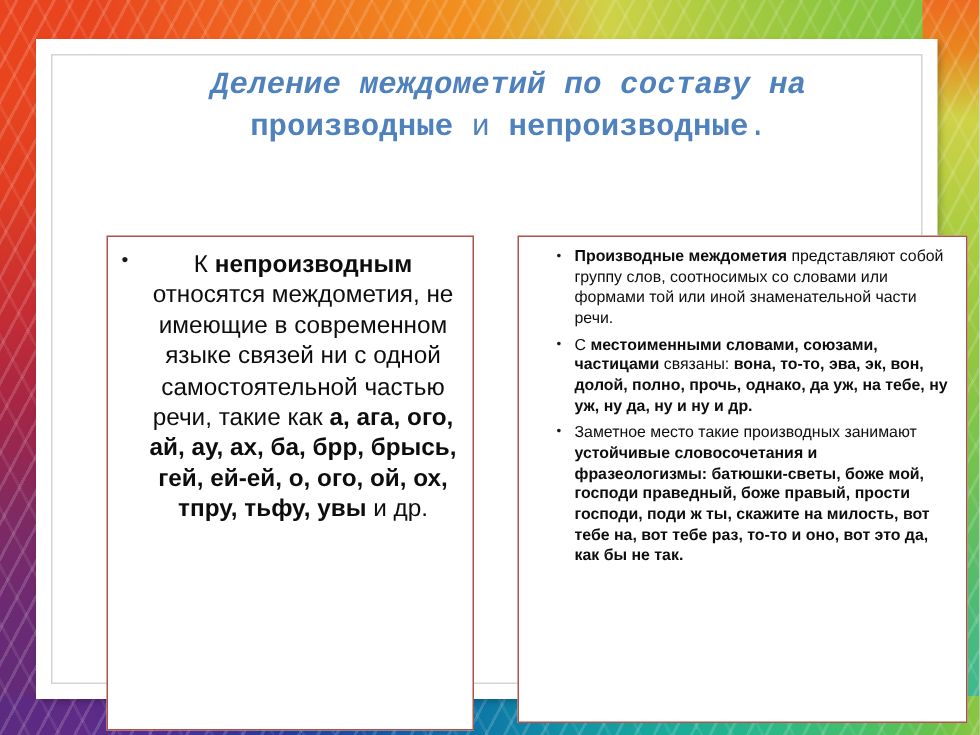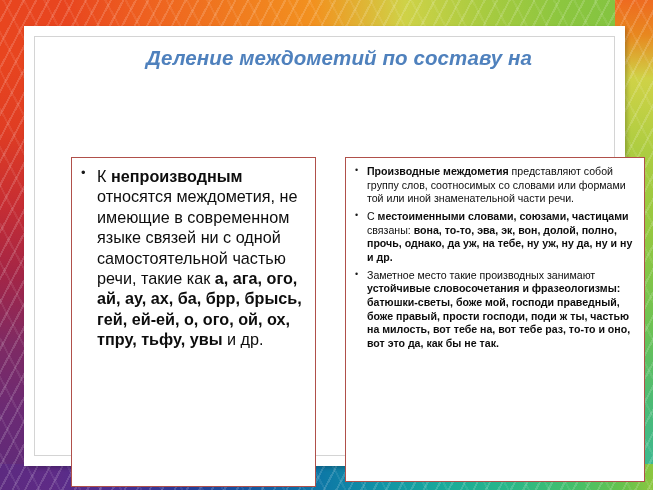--- a/index.html
+++ b/index.html
@@ -88,20 +88,21 @@
   .panel-inner{
     position:absolute;left:10px;top:10px;right:10px;bottom:10px;
     border:1px solid #d4d4d4;
     background:#ffffff;
   }
   
   .title{
     position:absolute;left:34px;top:8px;width:540px;
     text-align:center;
     line-height:1.25;
+    font-family:Liberation Mono, monospace;
   }
   .title-l1{
     display:block;
     font-style:italic;font-weight:bold;font-size:20.5px;
     color:#4f81bd;
     letter-spacing:.1px;
   }
   .title-l2{
     display:block;
     font-weight:bold;font-size:20.5px;
@@ -117,40 +118,40 @@
     border:1.5px solid #b0504a;
     background:#ffffff;
     box-sizing:border-box;
   }
   .box-left{
     left:36px;top:120px;width:245px;height:330px;
     padding:8px 8px 6px 6px;
   }
   .box-right{
     left:310px;top:120px;width:300px;height:325px;
-    padding:7px 8px 6px 6px;
+    padding:7px 8px 6px 22px;
   }
   ul.bl{
     list-style:none;margin:0;padding:0;
   }
   ul.bl > li{
     position:relative;
     padding-left:18px;
     margin:0 0 5px 0;
   }
   ul.bl > li:before{
     content:"\2022";
     position:absolute;left:4px;top:0;
     font-size:11px;line-height:inherit;color:#1a1a1a;
   }
   
   .box-left .txt{
     font-size:16.2px;line-height:1.26;color:#0d0d0d;
   }
-  .box-left ul.bl > li{padding-left:19px;}
+  .box-left ul.bl > li{padding-left:19px;text-align:center;}
   .box-left ul.bl > li:before{font-size:13px;left:3px;top:-1px;}
   
   .box-right .txt{
     font-size:10.6px;line-height:1.29;color:#0d0d0d;
   }
   .box-right ul.bl > li{padding-left:15px;margin-bottom:4px;}
   .box-right ul.bl > li:before{font-size:9px;left:3px;top:0px;}
   b{font-weight:bold;}
 </style>
 </head>
@@ -164,35 +165,38 @@
   <div class="band-right"></div>
   <div class="band-bottom"></div>
   <div class="streaks"></div>
   <div class="streaks2"></div>
 
   <div class="panel">
     <div class="panel-inner">
 
       <div class="title">
         <span class="title-l1" style="color: rgb(79, 129, 189);">Деление междометий по составу на</span>
+        <span class="title-l2" style="color: rgb(79, 129, 189);">
+          <span style="color: rgb(79, 129, 189);">производные</span><span class="conj" style="color: rgb(79, 129, 189);"> и </span><span style="color: rgb(79, 129, 189);">непроизводные</span><span class="dot" style="color: rgb(79, 129, 189);">.</span>
+        </span>
       </div>
 
       <div class="box box-left" style="border-color: rgb(176, 80, 74);">
         <div class="txt">
           <ul class="bl">
               <li><span>К </span><b>непроизводным</b><span> относятся междометия, не имеющие в современном языке связей ни с одной самостоятельной частью речи, такие как </span><b>а, ага, ого, ай, ау, ах, ба, брр, брысь, гей, ей-ей, о, ого, ой, ох, тпру, тьфу, увы</b><span> и др.</span></li>
             </ul>
         </div>
       </div>
 
       <div class="box box-right" style="border-color: rgb(176, 80, 74);">
         <div class="txt">
           <ul class="bl">
               <li><b>Производные междометия</b><span> представляют собой группу слов, соотносимых со словами или формами той или иной знаменательной части речи.</span></li>
               <li><span>С </span><b>местоименными словами, союзами, частицами</b><span> связаны: </span><b>вона, то-то, эва, эк, вон, долой, полно, прочь, однако, да уж, на тебе, ну уж, ну да, ну и ну и др.</b></li>
-              <li><span>Заметное место такие производных занимают </span><b>устойчивые словосочетания и фразеологизмы: батюшки-светы, боже мой, господи праведный, боже правый, прости господи, поди ж ты, частью на милость, вот тебе на, вот тебе раз, то-то и оно, вот это да, как бы не так.</b></li>
+              <li><span>Заметное место такие производных занимают </span><b>устойчивые словосочетания и фразеологизмы: батюшки-светы, боже мой, господи праведный, боже правый, прости господи, поди ж ты, скажите на милость, вот тебе на, вот тебе раз, то-то и оно, вот это да, как бы не так.</b></li>
             </ul>
         </div>
       </div>
 
     </div>
   </div>
 </div>
 
 </body></html>

